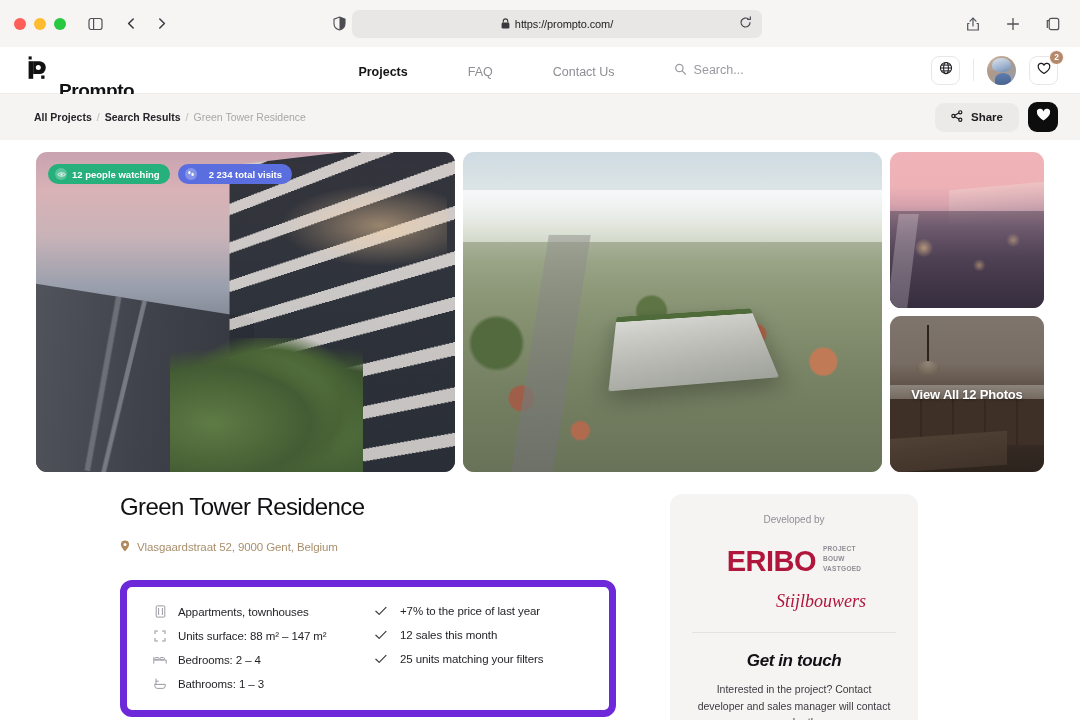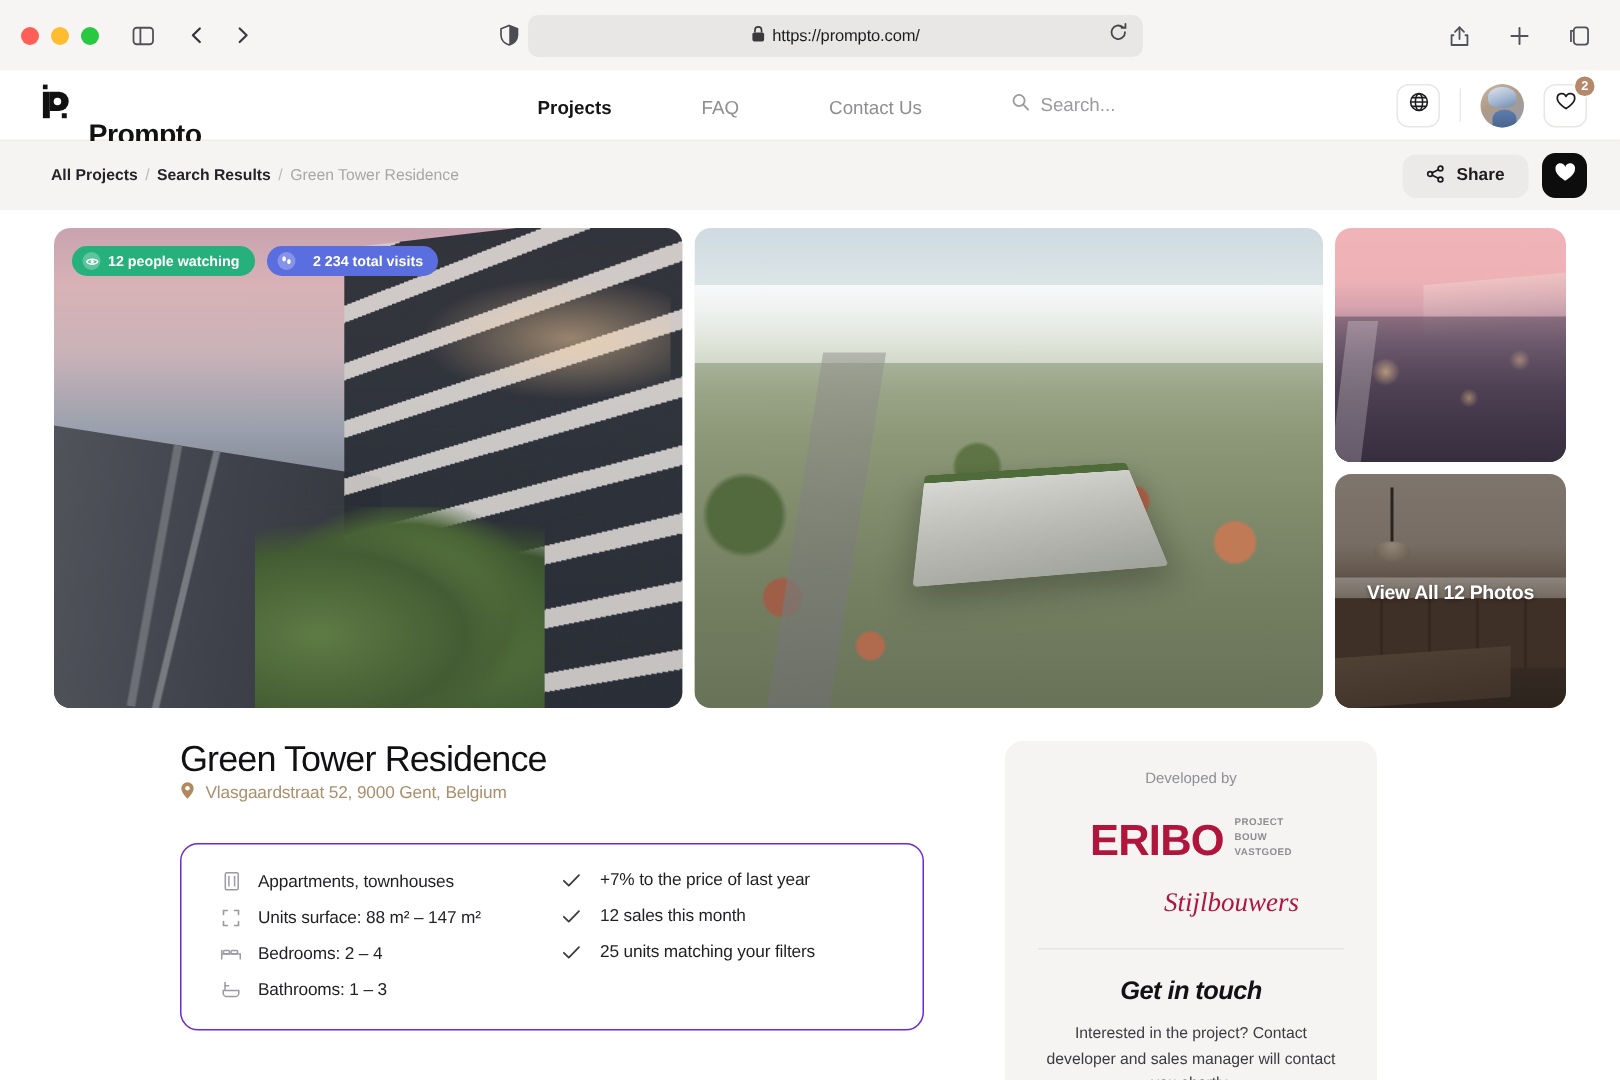--- a/index.html
+++ b/index.html
@@ -318,28 +318,28 @@
   }
   .price-pill {
     margin-left: 28px;
     background: #f2f1ef; border-radius: 22px;
     padding: 11px 26px;
     font-size: 17px; font-style: italic; font-weight: 700;
     color: #14141a; letter-spacing: -0.3px; white-space: nowrap;
   }
   .addr-row {
     display: flex; align-items: center; gap: 7px;
-    padding-left: 84px; margin-top: 0;
+    padding-left: 84px; margin-top: 18px;
   }
   .addr-text { font-size: 11.5px; color: #a98f6d; letter-spacing: -0.1px; }
 
   .spec-card {
     margin: 24px 0 0 84px;
     width: 496px;
-    border: 1px solid #6d28d9; border-radius: 12px;
+    border: 7px solid #6d28d9; border-radius: 12px;
     padding: 18px 26px 20px 26px;
     display: flex;
   }
   .spec-col { flex: 1; display: flex; flex-direction: column; gap: 12px; }
   .spec-col.right { padding-left: 14px; }
   .spec-line { display: flex; align-items: center; gap: 11px; }
   .spec-text { font-size: 11.5px; color: #1f1f24; letter-spacing: -0.1px; }
   .spec-ico { width: 14px; display: flex; align-items: center; justify-content: center; color: #9a9aa2; flex-shrink: 0; }
   .chk { color: #3c3c42; flex-shrink: 0; width: 14px; display: flex; align-items: center; }
 

